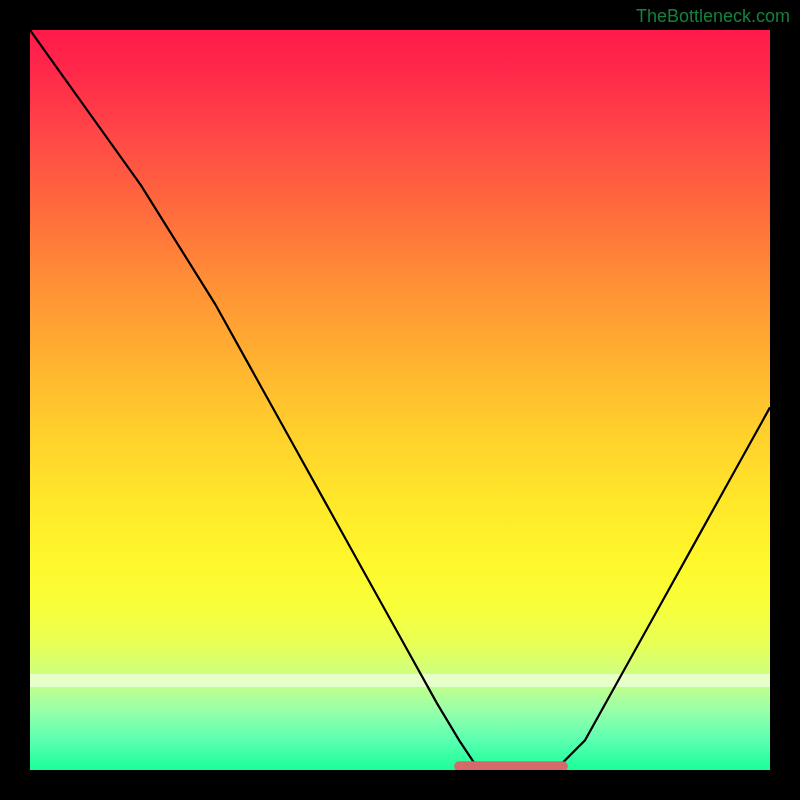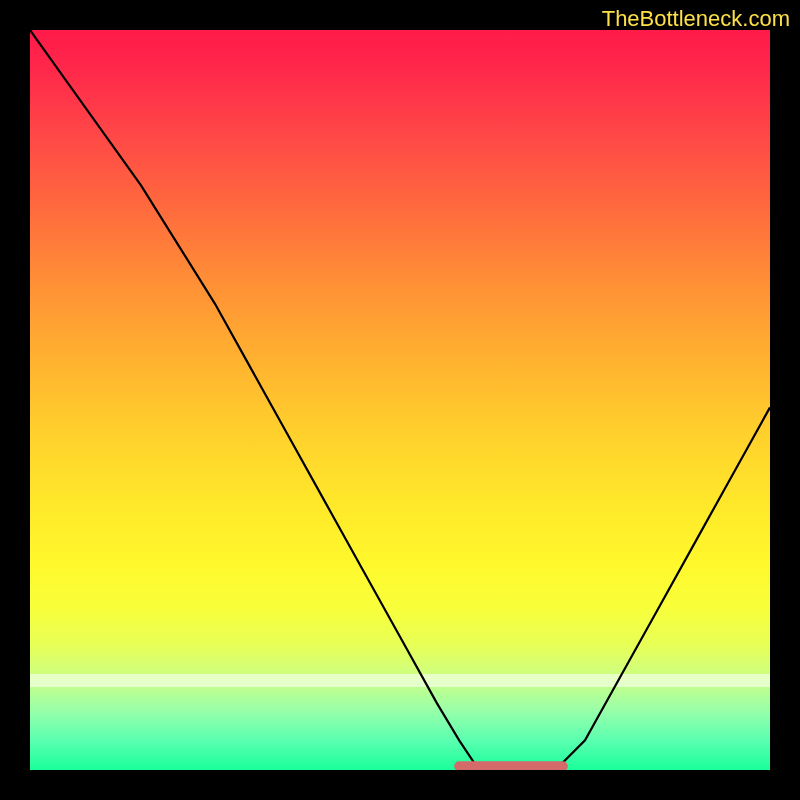--- a/index.html
+++ b/index.html
@@ -8,23 +8,23 @@
     height: 800px;
     background: #000;
     position: relative;
     overflow: hidden;
   }
   .watermark {
     position: absolute;
     top: 6px;
     right: 10px;
     font-family: Arial, sans-serif;
-    font-size: 22px;
+    font-size: 18px;
     font-weight: 500;
-    color: #fde047;
+    color: #15803d;
     z-index: 10;
   }
   .plot-area {
     position: absolute;
     left: 30px;
     top: 30px;
     width: 740px;
     height: 740px;
     overflow: hidden;
   }

